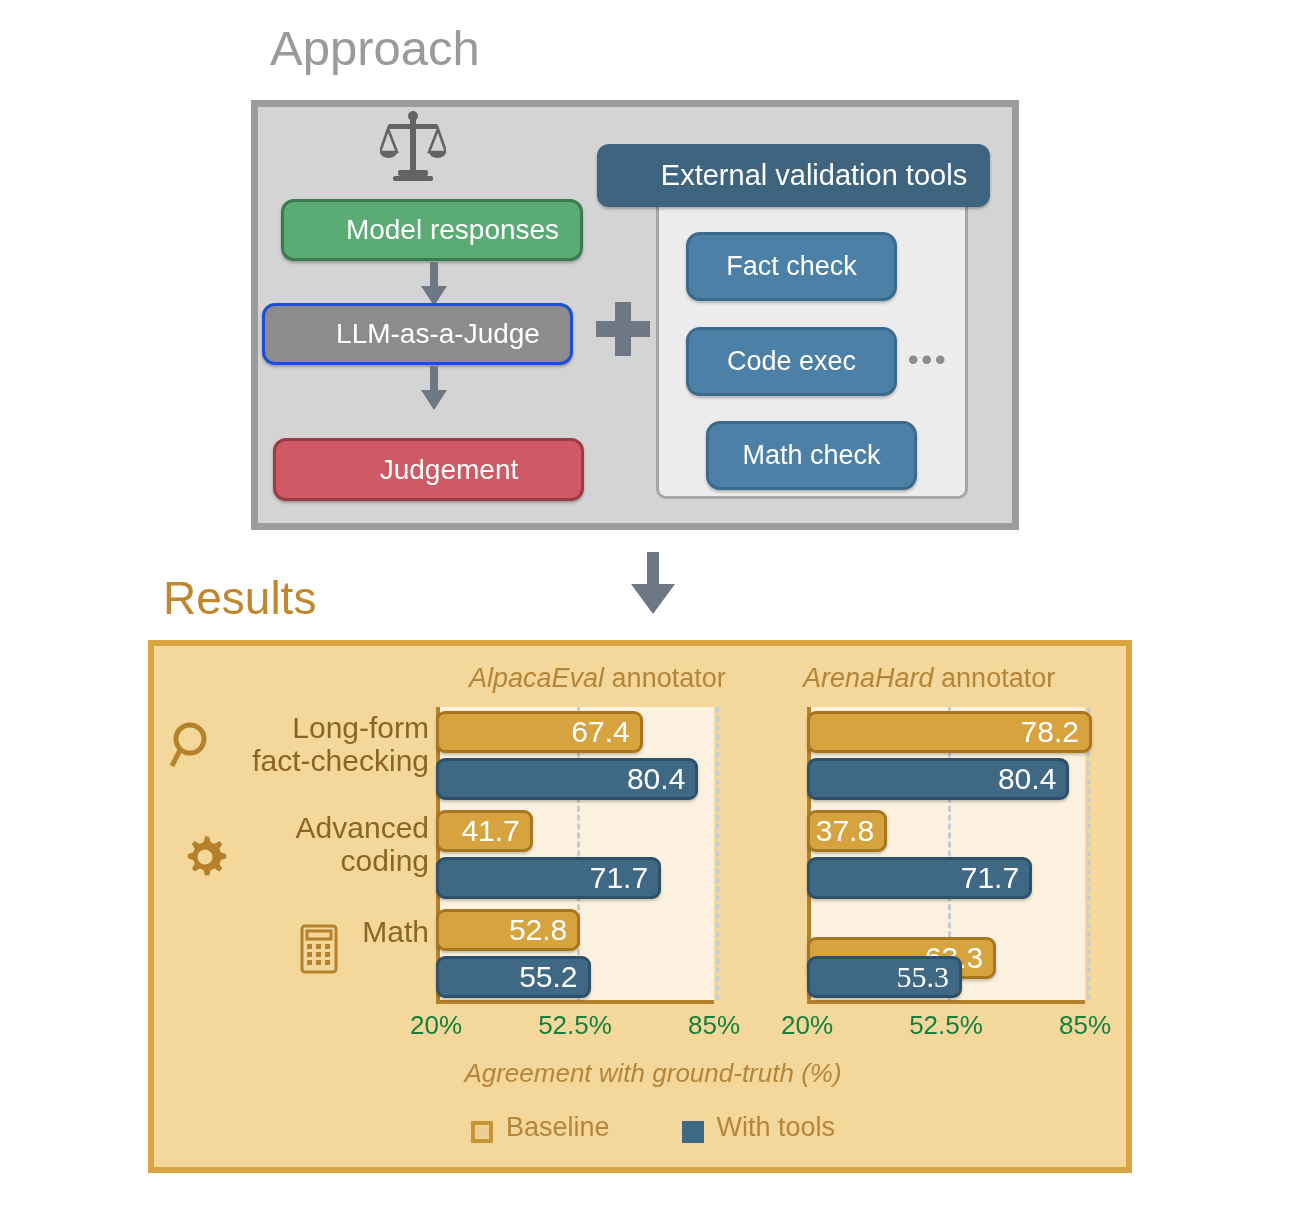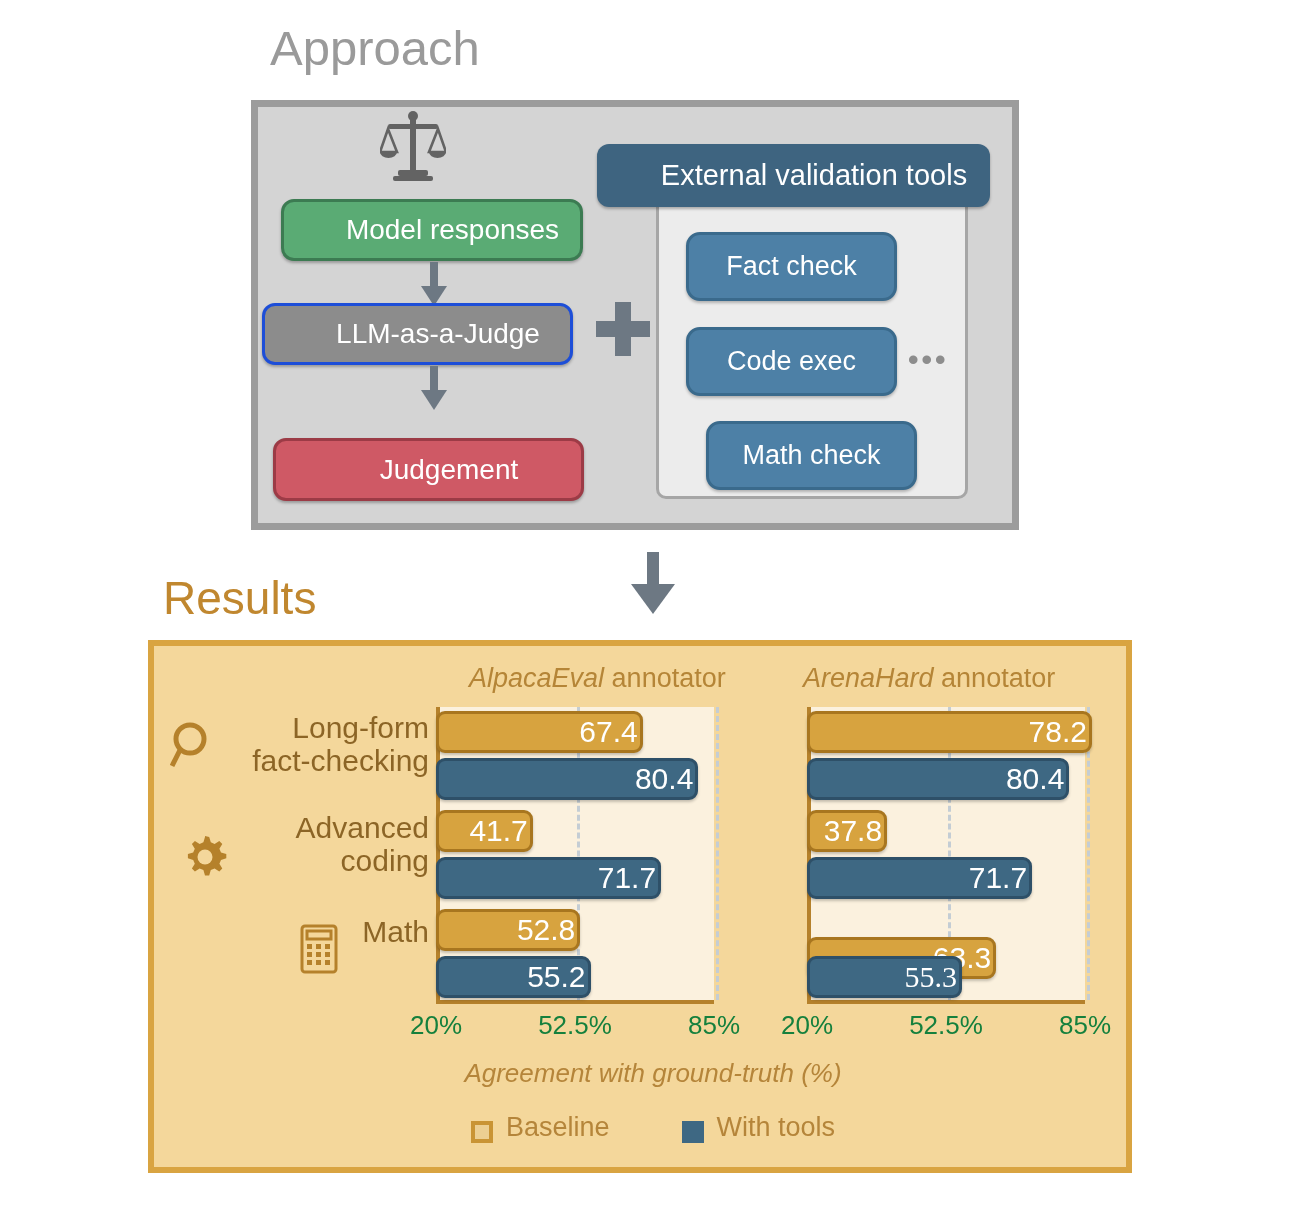--- a/index.html
+++ b/index.html
@@ -146,21 +146,21 @@
 
   .bar{
     position:absolute;
     height:42px;
     border-radius:9px;
     box-sizing:border-box;
     box-shadow:0 2px 3px rgba(0,0,0,0.22);
     display:flex;align-items:center;justify-content:flex-end;
     color:#ffffff;
     font-size:30px;
-    padding-right:2px;
+    padding-right:10px;
     left:-4px;
   }
   .bar.baseline{background:#d7a33f;border:3px solid #a8761f;}
   .bar.tools{background:#3e6883;border:3px solid #2e5068;}
 
   
   .cat-label{
     position:absolute;
     text-align:right;
     color:#8c6526;

